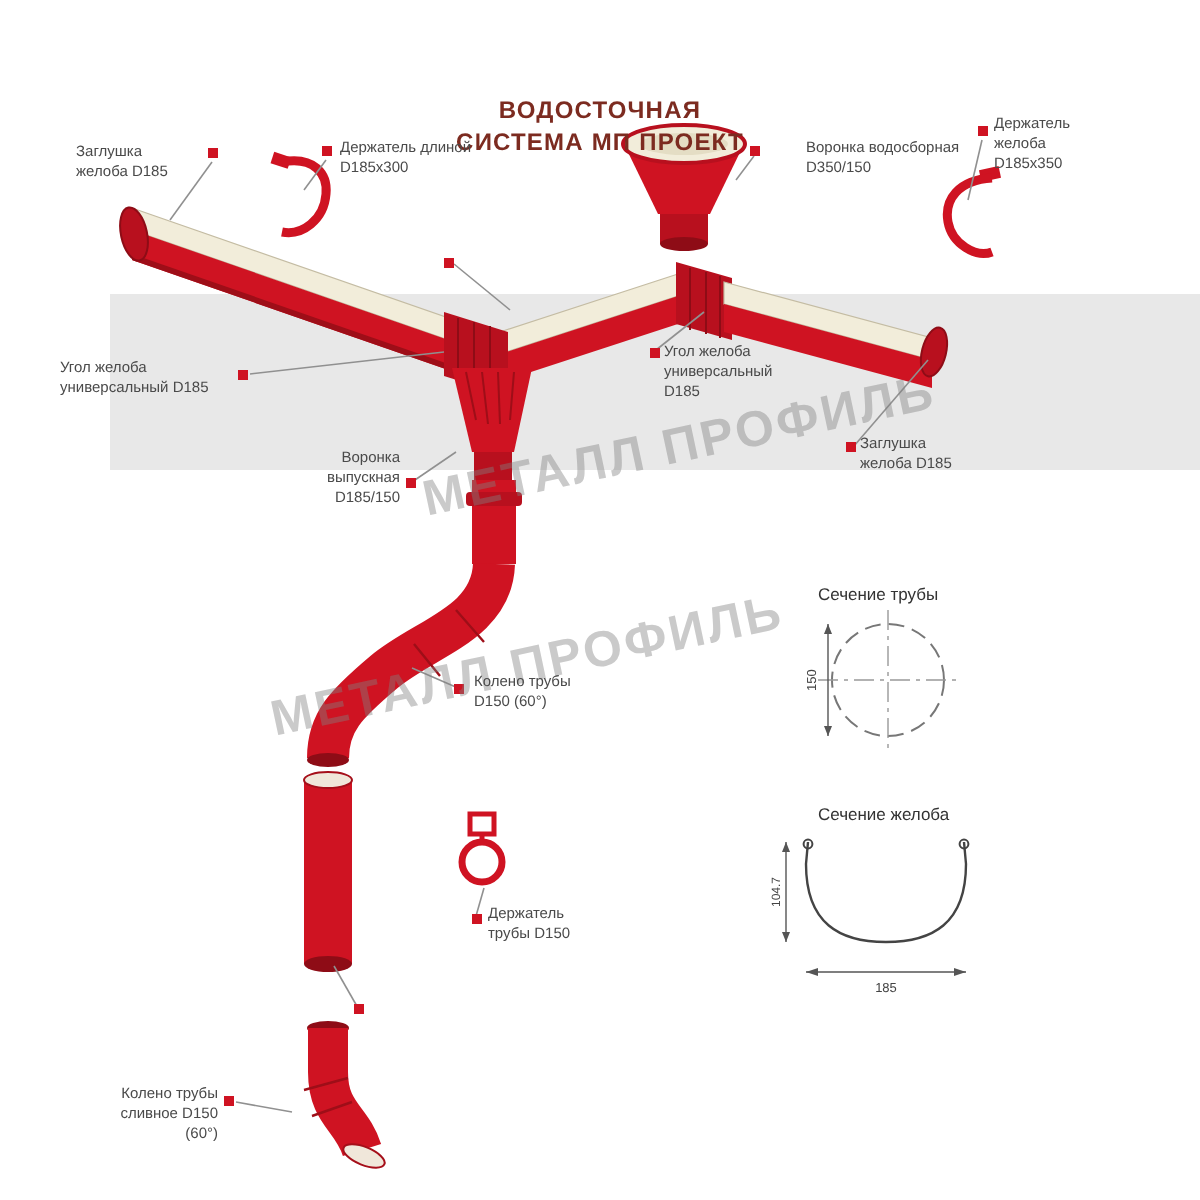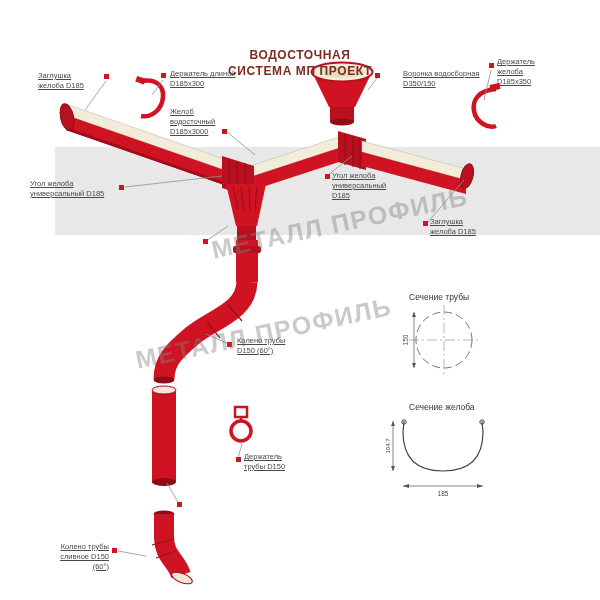--- a/index.html
+++ b/index.html
@@ -3,21 +3,21 @@
 <meta charset="utf-8">
 <style>
   * { margin:0; padding:0; box-sizing:border-box; }
   html,body { width:600px; height:600px; background:#fff; font-family:"Liberation Sans", sans-serif; }
   .stage { position:relative; width:600px; height:600px; background:#fff; overflow:hidden; }
   .art { position:absolute; left:0; top:0; }
   .title { position:absolute; top:9px; left:0; width:100%; text-align:center;
            font-weight:bold; font-size:12px; line-height:1.3; letter-spacing:.6px;
            color:#7c2b20; white-space:pre-line; z-index:4;margin-top:39px; }
   .lbl { position:absolute; font-size:7.5px; line-height:1.3; color:#4a4a4a;
-         white-space:pre-line; z-index:4;text-decoration:underline; }
+         white-space:pre-line; z-index:4; }
   .lbl.r { text-align:right; }
   .sec-title { position:absolute; font-size:8.5px; color:#333; z-index:4; }
   .wm { position:absolute; font-size:25px; font-weight:bold; letter-spacing:1.5px;
         color:rgba(128,128,128,0.42); transform:rotate(-12deg); transform-origin:left center;
         pointer-events:none; white-space:nowrap; z-index:3; }
 </style>
 </head>
 <body>
 
 <div class="stage">
@@ -175,30 +175,30 @@
 
   <div class="lbl" style="left:38px;  top:71px;  width:66px;">Заглушка
 желоба D185</div>
   <div class="lbl" style="left:170px; top:69px;  width:92px;">Держатель длиной
 D185х300</div>
   <div class="lbl" style="left:383px; top:69px;  width:95px;margin-left:20px;">Воронка водосборная
 D350/150</div>
   <div class="lbl" style="left:497px; top:57px;  width:70px;">Держатель
 желоба
 D185х350</div>
-  <div class="lbl" style="left:170px; top:107px; width:80px;">Желоб
-водосточный
-D185х3000</div>
   <div class="lbl" style="left:30px;  top:179px; width:88px;">Угол желоба
 универсальный D185</div>
   <div class="lbl" style="left:332px; top:171px; width:72px;">Угол желоба
 универсальный
 D185</div>
   <div class="lbl" style="left:430px; top:217px; width:70px;">Заглушка
 желоба D185</div>
+  <div class="lbl r" style="left:133px; top:224px; width:67px;">Воронка
+выпускная
+D185/150</div>
   <div class="lbl" style="left:237px; top:336px; width:72px;">Колено трубы
 D150 (60°)</div>
   <div class="lbl" style="left:244px; top:452px; width:64px;">Держатель
 трубы D150</div>
   <div class="lbl r" style="left:44px; top:542px; width:65px;">Колено трубы
 сливное D150 (60°)</div>
 
   <div class="sec-title" style="left:409px; top:292px;">Сечение трубы</div>
   <div class="sec-title" style="left:409px; top:402px;">Сечение желоба</div>
 

